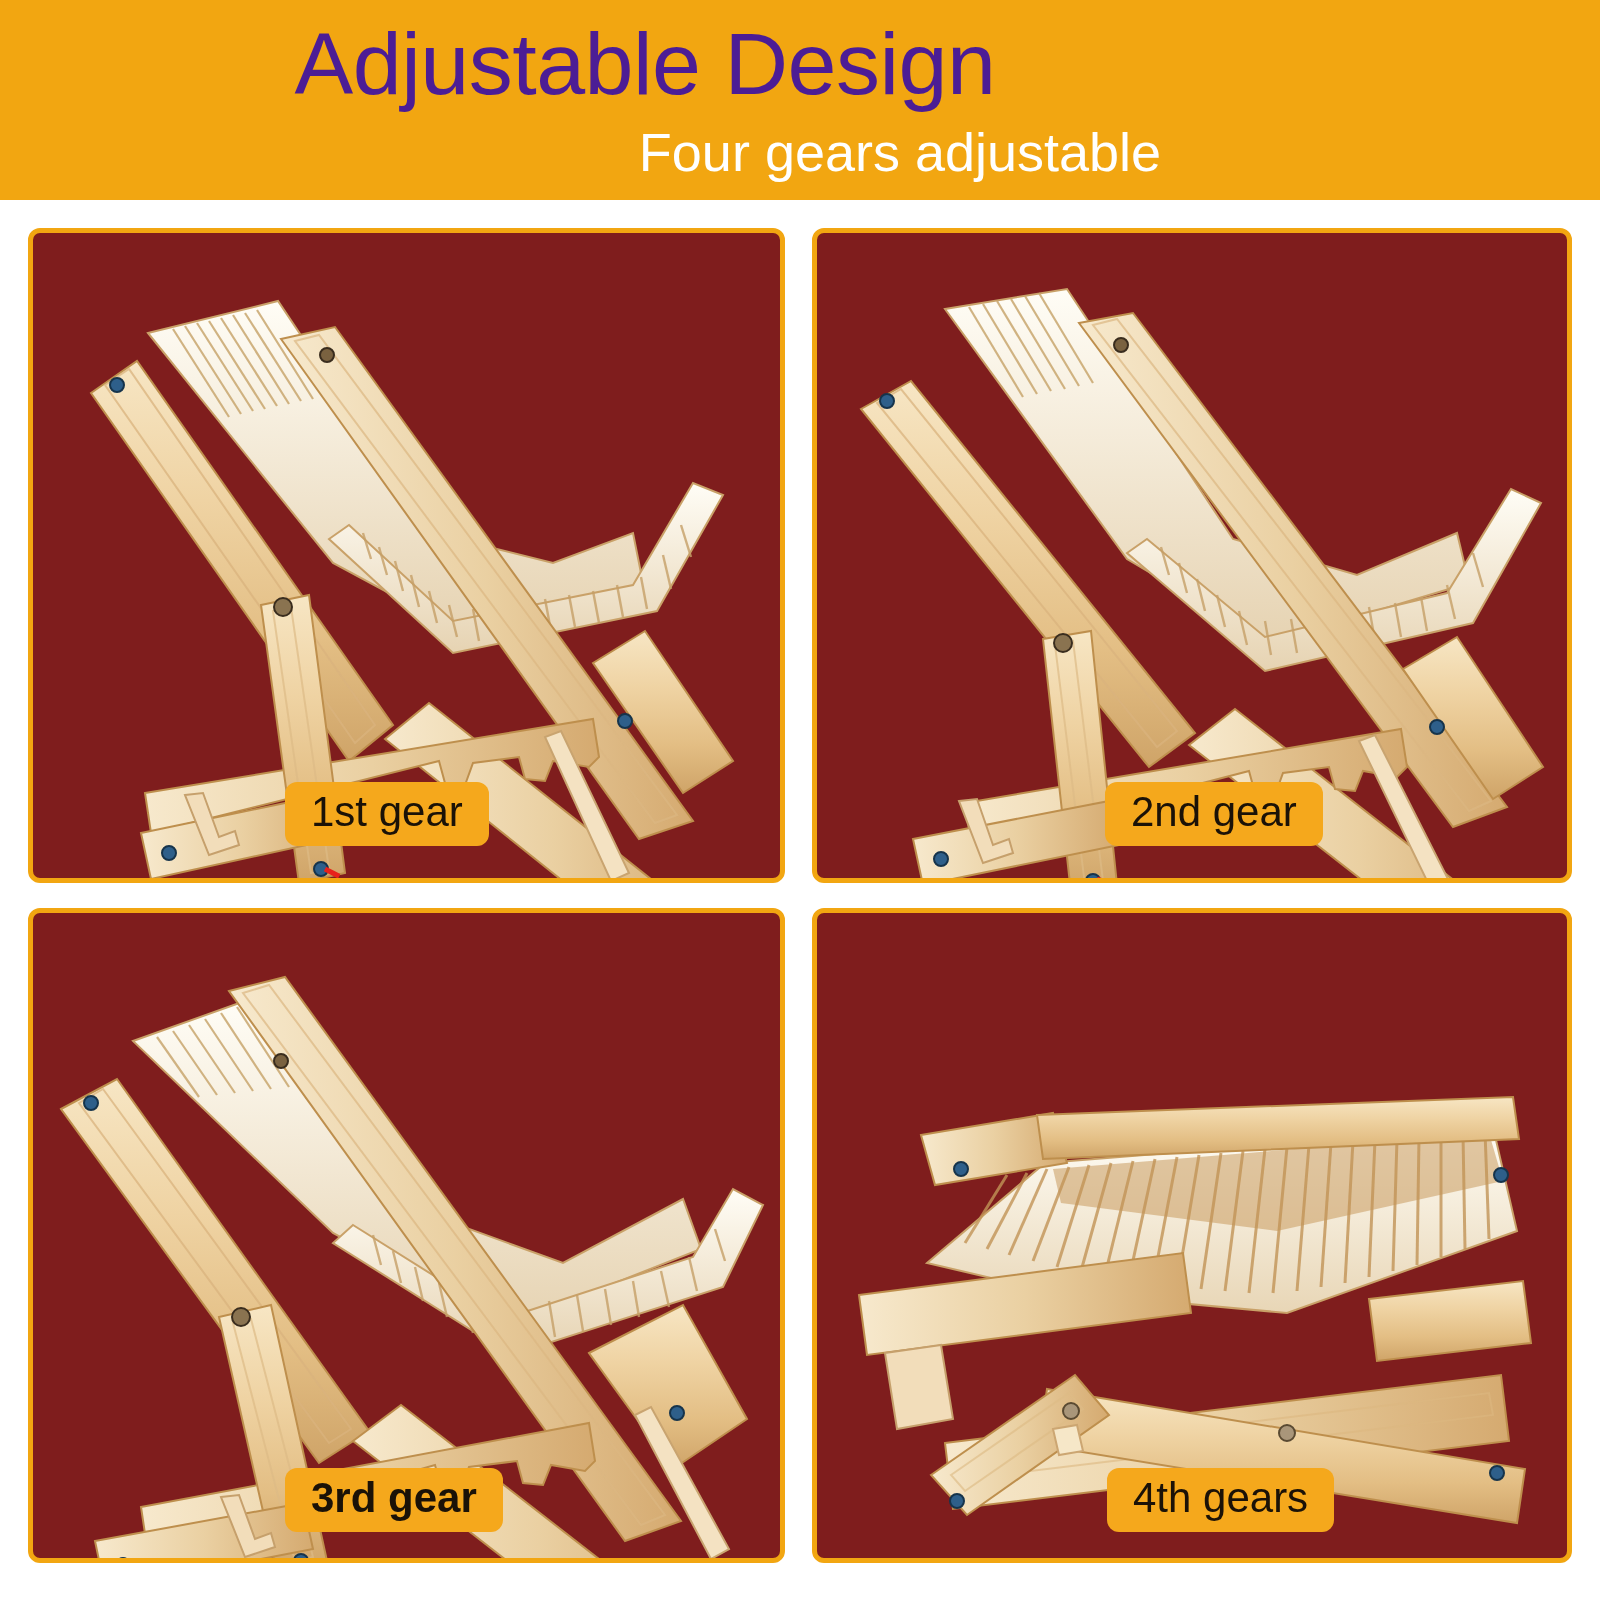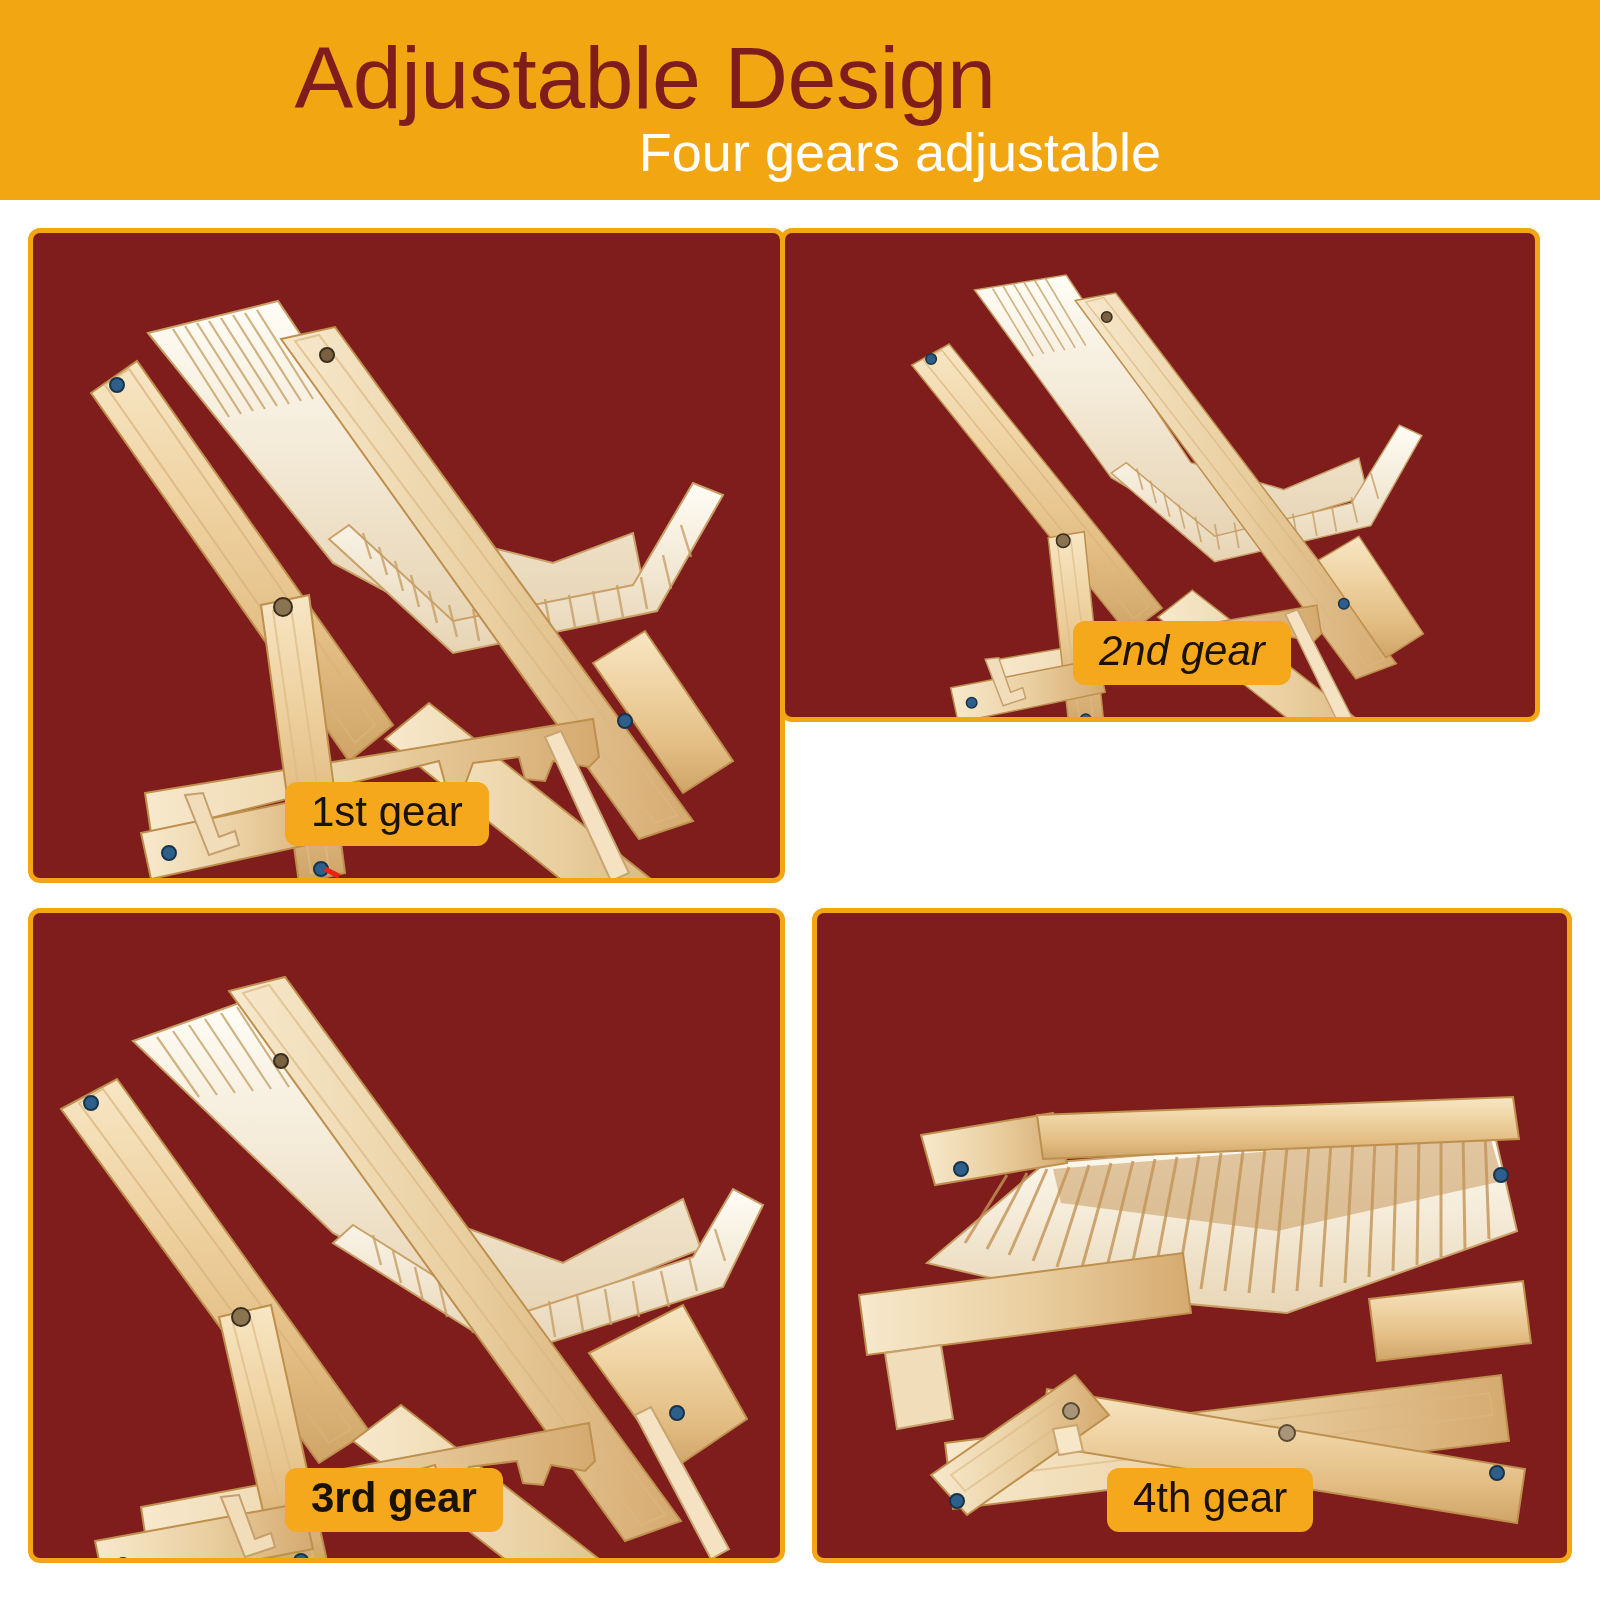--- a/index.html
+++ b/index.html
@@ -13,44 +13,43 @@
 
   
   .header{
     position:absolute; left:0; top:0; width:1600px; height:200px;
     background:#F2A611;
   }
   .header-title{
     position:absolute; left:0; top:18px; width:1290px;
     text-align:center;
     font-size:88px; line-height:1.05;
-    color:#7f1d1d; font-weight:400;
+    color:#4c1d95; font-weight:400;
     letter-spacing:-0.5px;
-    margin-top:14px;
   }
   .header-sub{
     position:absolute; left:0; top:124px; width:1800px;
     text-align:center;
     font-size:54px; line-height:1.05;
     color:#ffffff; font-weight:400;
   }
 
   
   .panels{
     position:absolute; left:0; top:200px; width:1600px; height:1400px;
   }
   .panel{
     position:absolute;
     background:#7f1d1d;
     border:5px solid #F2A611;
     border-radius:12px;
     overflow:hidden;
   }
   .p1{ left:28px;  top:28px;  width:757px; height:655px; }
-  .p2{ left:780px; top:28px;  width:760px; height:494px;font-style:italic; }
+  .p2{ left:812px; top:28px;  width:760px; height:655px; }
   .p3{ left:28px;  top:708px; width:757px; height:655px; }
   .p4{ left:812px; top:708px; width:760px; height:655px; }
 
   .stage{ position:absolute; inset:0; }
   .stage svg{ position:absolute; left:0; top:0; width:100%; height:100%; display:block; }
 
   
   .badge{
     position:absolute;
     background:#F5A81C;
@@ -492,17 +491,17 @@
             <circle cx="684" cy="262" r="7" fill="#2E5F8A" stroke="#16344C" stroke-width="2"></circle>
             <circle cx="254" cy="498" r="8" fill="#A9967A" stroke="#5A4A32" stroke-width="2"></circle>
             <circle cx="470" cy="520" r="8" fill="#A9967A" stroke="#5A4A32" stroke-width="2"></circle>
             <circle cx="680" cy="560" r="7" fill="#2E5F8A" stroke="#16344C" stroke-width="2"></circle>
             <circle cx="140" cy="588" r="7" fill="#2E5F8A" stroke="#16344C" stroke-width="2"></circle>
           </g>
 
           <line x1="62" y1="692" x2="700" y2="692" stroke="#E8211B" stroke-width="9" stroke-linecap="butt"></line>
         </svg>
       </div>
-      <div class="badge badge-p4">4th gear</div>
+      <div class="badge badge-p4">4th gears</div>
     </div>
 
   </div>
 </div>
 
 </body></html>

